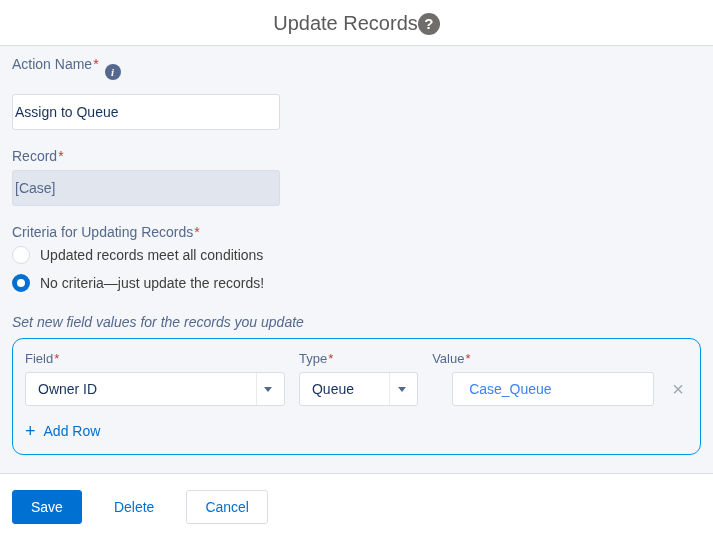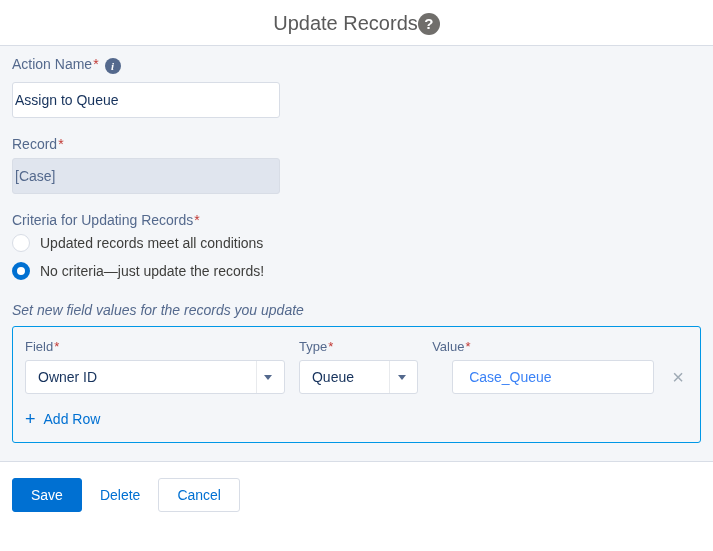--- a/index.html
+++ b/index.html
@@ -126,21 +126,21 @@
     }
     .section-label {
       color: #54698d;
       font-size: 14px;
       margin-top: 22px;
       margin-bottom: 8px;
       font-style: italic;
     }
     .field-values-box {
       border: 1px solid #0097e6;
-      border-radius: 3px;
+      border-radius: 11px;
       padding: 12px 12px 14px 12px;
       background: #f4f6f9;
     }
     .field-row {
       display: flex;
       gap: 14px;
       align-items: flex-end;
     }
     .field-col {
       display: flex;
@@ -212,21 +212,21 @@
     .plus-icon {
       font-size: 18px;
       line-height: 1;
     }
     .modal-footer {
       background: #ffffff;
       padding: 16px 12px;
       border-top: 1px solid #d8dde6;
       display: flex;
       align-items: center;
-      gap: 10px;
+      gap: 24px;
     }
     .btn {
       height: 34px;
       padding: 0 18px;
       border-radius: 3px;
       font-size: 14px;
       cursor: pointer;
       display: inline-flex;
       align-items: center;
       justify-content: center;
@@ -254,21 +254,21 @@
 
 <div class="modal-header">
   <div class="modal-title">Update Records</div>
   <div class="help-icon">?</div>
 </div>
 
 <div class="modal-body">
 
   <div class="form-group">
     <div class="label-row">
-      <span class="form-label" style="margin-bottom:4px">
+      <span class="form-label" style="margin-bottom:16px">
         <span>Action Name</span><span class="required-mark">*</span>
       </span>
       <span class="info-icon">i</span>
     </div>
     <input type="text" class="text-input" value="Assign to Queue" style="">
   </div>
 
   <div class="form-group">
     <span class="form-label">
       <span>Record</span><span class="required-mark">*</span>

